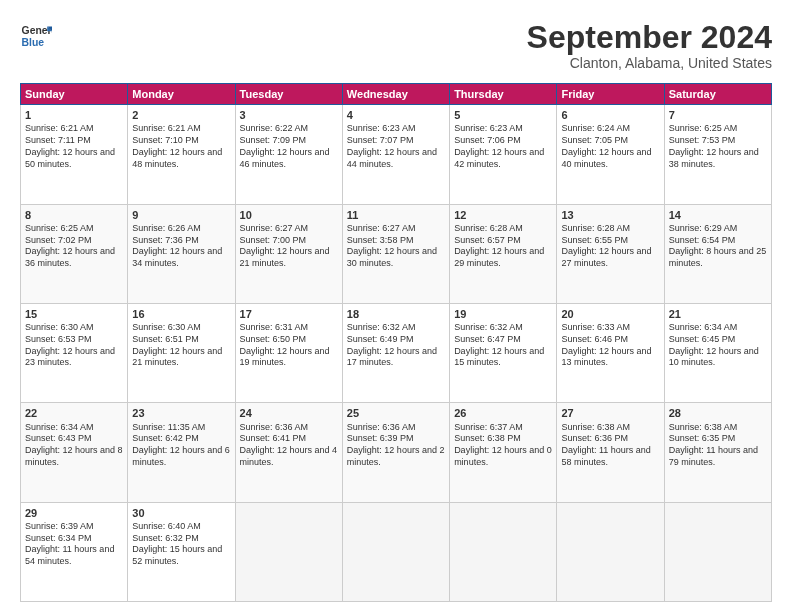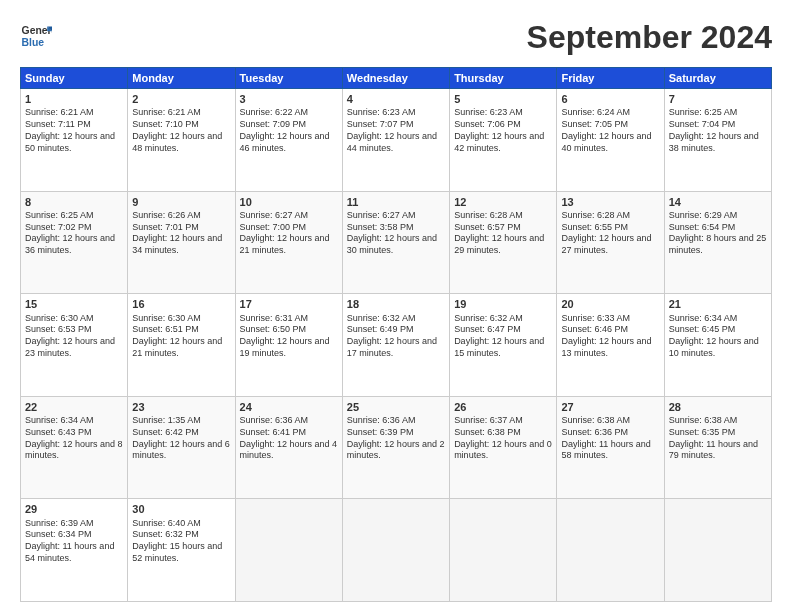--- a/index.html
+++ b/index.html
@@ -46,21 +46,21 @@
       color: #555;
     }
     .calendar {
       flex: 1;
       border: 1px solid #ccc;
       border-collapse: collapse;
       width: 100%;
       table-layout: fixed;
     }
     .calendar th {
-      background: #1d4ed8;
+      background: #be185d;
       color: #fff;
       font-size: 11px;
       font-weight: bold;
       padding: 4px 4px;
       border: 1px solid #1e5a9c;
       text-align: left;
     }
     .calendar td {
       border: 1px solid #ccc;
       vertical-align: top;
@@ -94,20 +94,21 @@
     <div class="logo">
       <svg class="logo-icon" viewBox="0 0 40 40">
         <text x="2" y="18" font-size="13" font-weight="bold" fill="#333">General</text>
         <text x="2" y="32" font-size="13" font-weight="bold" fill="#2b6cb0">Blue</text>
         <polygon points="34,8 40,14 34,14" fill="#2b6cb0"></polygon>
         <polygon points="34,8 40,8 40,14" fill="#1e5a9c"></polygon>
       </svg>
     </div>
     <div class="title-block">
       <div class="month-title">September 2024</div>
+      <div class="location-title">Clanton, Alabama, United States</div>
     </div>
   </div>
 
   <table class="calendar">
     <thead>
       <tr id="header-row">
           <th>Sunday</th>
           <th>Monday</th>
           <th>Tuesday</th>
           <th>Wednesday</th>
@@ -117,43 +118,43 @@
         </tr>
     </thead>
     <tbody id="calendar-body">
         <tr>
           <td><span class="day-num">1</span><span>Sunrise: 6:21 AM</span><br><span>Sunset: 7:11 PM</span><br><span>Daylight: 12 hours and 50 minutes.</span></td>
           <td><span class="day-num">2</span><span>Sunrise: 6:21 AM</span><br><span>Sunset: 7:10 PM</span><br><span>Daylight: 12 hours and 48 minutes.</span></td>
           <td><span class="day-num">3</span><span>Sunrise: 6:22 AM</span><br><span>Sunset: 7:09 PM</span><br><span>Daylight: 12 hours and 46 minutes.</span></td>
           <td><span class="day-num">4</span><span>Sunrise: 6:23 AM</span><br><span>Sunset: 7:07 PM</span><br><span>Daylight: 12 hours and 44 minutes.</span></td>
           <td><span class="day-num">5</span><span>Sunrise: 6:23 AM</span><br><span>Sunset: 7:06 PM</span><br><span>Daylight: 12 hours and 42 minutes.</span></td>
           <td><span class="day-num">6</span><span>Sunrise: 6:24 AM</span><br><span>Sunset: 7:05 PM</span><br><span>Daylight: 12 hours and 40 minutes.</span></td>
-          <td><span class="day-num">7</span><span>Sunrise: 6:25 AM</span><br><span>Sunset: 7:04 PM</span><br><span>Daylight: 12 hours and 38 minutes.</span></td>
+          <td><span class="day-num">7</span><span>Sunrise: 6:25 AM</span><br><span>Sunset: 7:53 PM</span><br><span>Daylight: 12 hours and 38 minutes.</span></td>
         </tr>
         <tr class="row-bg-alt">
           <td><span class="day-num">8</span><span>Sunrise: 6:25 AM</span><br><span>Sunset: 7:02 PM</span><br><span>Daylight: 12 hours and 36 minutes.</span></td>
-          <td><span class="day-num">9</span><span>Sunrise: 6:26 AM</span><br><span>Sunset: 7:01 PM</span><br><span>Daylight: 12 hours and 34 minutes.</span></td>
+          <td><span class="day-num">9</span><span>Sunrise: 6:26 AM</span><br><span>Sunset: 7:36 PM</span><br><span>Daylight: 12 hours and 34 minutes.</span></td>
           <td><span class="day-num">10</span><span>Sunrise: 6:27 AM</span><br><span>Sunset: 7:00 PM</span><br><span>Daylight: 12 hours and 21 minutes.</span></td>
           <td><span class="day-num">11</span><span>Sunrise: 6:27 AM</span><br><span>Sunset: 3:58 PM</span><br><span>Daylight: 12 hours and 30 minutes.</span></td>
           <td><span class="day-num">12</span><span>Sunrise: 6:28 AM</span><br><span>Sunset: 6:57 PM</span><br><span>Daylight: 12 hours and 29 minutes.</span></td>
           <td><span class="day-num">13</span><span>Sunrise: 6:28 AM</span><br><span>Sunset: 6:55 PM</span><br><span>Daylight: 12 hours and 27 minutes.</span></td>
           <td><span class="day-num">14</span><span>Sunrise: 6:29 AM</span><br><span>Sunset: 6:54 PM</span><br><span>Daylight: 8 hours and 25 minutes.</span></td>
         </tr>
         <tr>
           <td><span class="day-num">15</span><span>Sunrise: 6:30 AM</span><br><span>Sunset: 6:53 PM</span><br><span>Daylight: 12 hours and 23 minutes.</span></td>
           <td><span class="day-num">16</span><span>Sunrise: 6:30 AM</span><br><span>Sunset: 6:51 PM</span><br><span>Daylight: 12 hours and 21 minutes.</span></td>
           <td><span class="day-num">17</span><span>Sunrise: 6:31 AM</span><br><span>Sunset: 6:50 PM</span><br><span>Daylight: 12 hours and 19 minutes.</span></td>
           <td><span class="day-num">18</span><span>Sunrise: 6:32 AM</span><br><span>Sunset: 6:49 PM</span><br><span>Daylight: 12 hours and 17 minutes.</span></td>
           <td><span class="day-num">19</span><span>Sunrise: 6:32 AM</span><br><span>Sunset: 6:47 PM</span><br><span>Daylight: 12 hours and 15 minutes.</span></td>
           <td><span class="day-num">20</span><span>Sunrise: 6:33 AM</span><br><span>Sunset: 6:46 PM</span><br><span>Daylight: 12 hours and 13 minutes.</span></td>
           <td><span class="day-num">21</span><span>Sunrise: 6:34 AM</span><br><span>Sunset: 6:45 PM</span><br><span>Daylight: 12 hours and 10 minutes.</span></td>
         </tr>
         <tr class="row-bg-alt">
           <td><span class="day-num">22</span><span>Sunrise: 6:34 AM</span><br><span>Sunset: 6:43 PM</span><br><span>Daylight: 12 hours and 8 minutes.</span></td>
-          <td><span class="day-num">23</span><span>Sunrise: 1:35 AM</span><br><span>Sunset: 6:42 PM</span><br><span>Daylight: 12 hours and 6 minutes.</span></td>
+          <td><span class="day-num">23</span><span>Sunrise: 11:35 AM</span><br><span>Sunset: 6:42 PM</span><br><span>Daylight: 12 hours and 6 minutes.</span></td>
           <td><span class="day-num">24</span><span>Sunrise: 6:36 AM</span><br><span>Sunset: 6:41 PM</span><br><span>Daylight: 12 hours and 4 minutes.</span></td>
           <td><span class="day-num">25</span><span>Sunrise: 6:36 AM</span><br><span>Sunset: 6:39 PM</span><br><span>Daylight: 12 hours and 2 minutes.</span></td>
           <td><span class="day-num">26</span><span>Sunrise: 6:37 AM</span><br><span>Sunset: 6:38 PM</span><br><span>Daylight: 12 hours and 0 minutes.</span></td>
           <td><span class="day-num">27</span><span>Sunrise: 6:38 AM</span><br><span>Sunset: 6:36 PM</span><br><span>Daylight: 11 hours and 58 minutes.</span></td>
           <td><span class="day-num">28</span><span>Sunrise: 6:38 AM</span><br><span>Sunset: 6:35 PM</span><br><span>Daylight: 11 hours and 79 minutes.</span></td>
         </tr>
         <tr>
           <td><span class="day-num">29</span><span>Sunrise: 6:39 AM</span><br><span>Sunset: 6:34 PM</span><br><span>Daylight: 11 hours and 54 minutes.</span></td>
           <td><span class="day-num">30</span><span>Sunrise: 6:40 AM</span><br><span>Sunset: 6:32 PM</span><br><span>Daylight: 15 hours and 52 minutes.</span></td>
           <td class="empty"></td>

